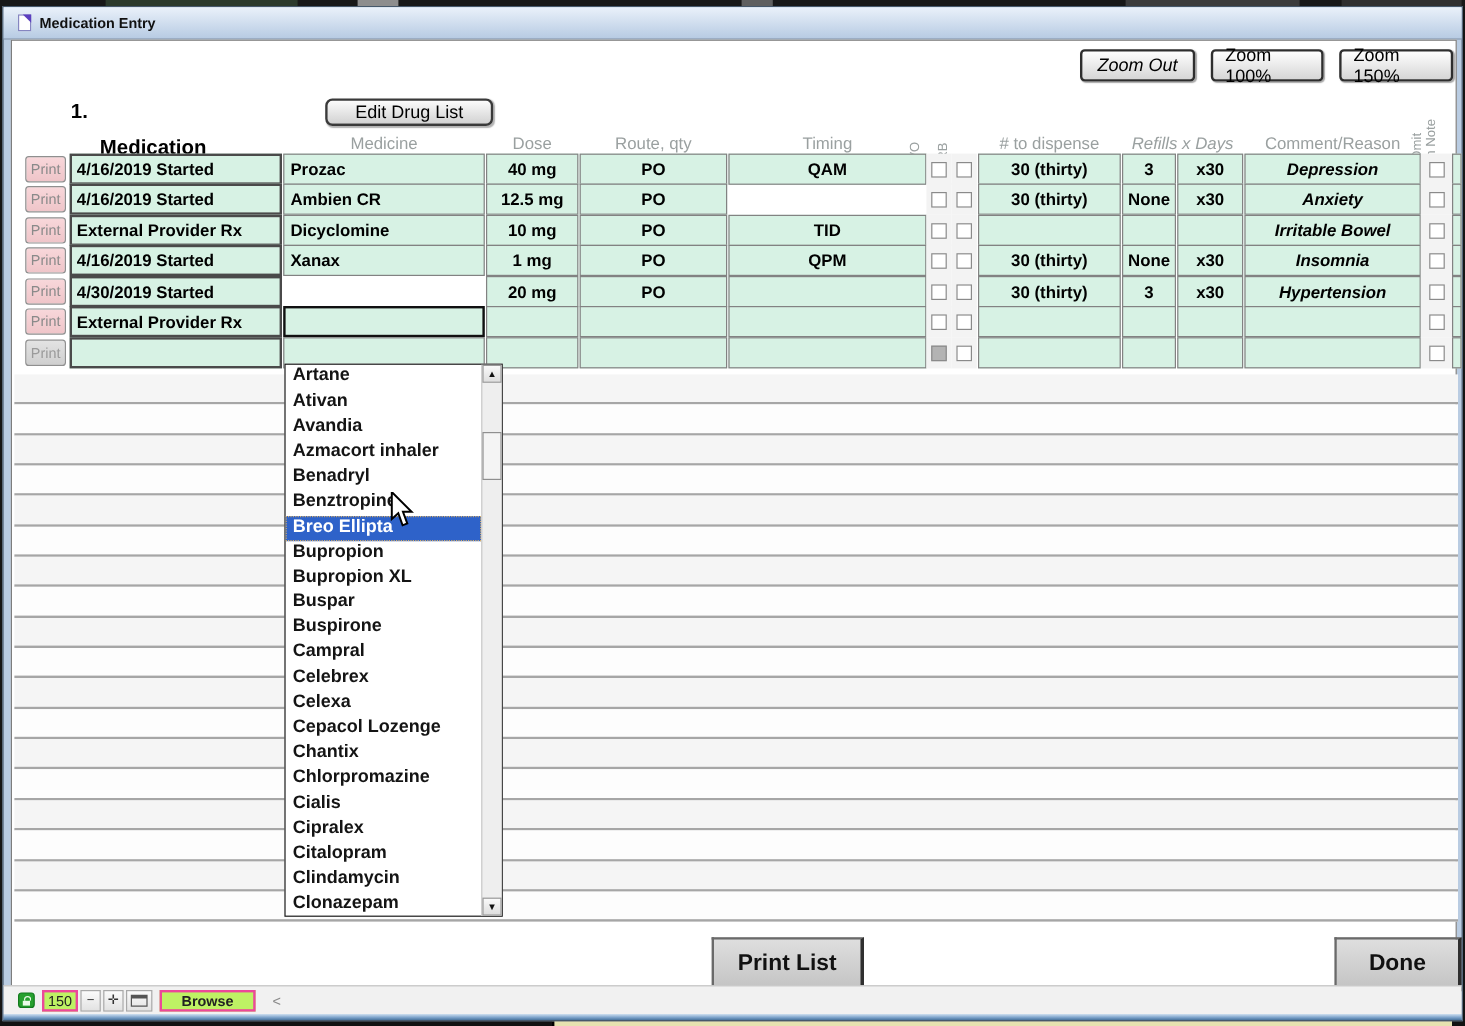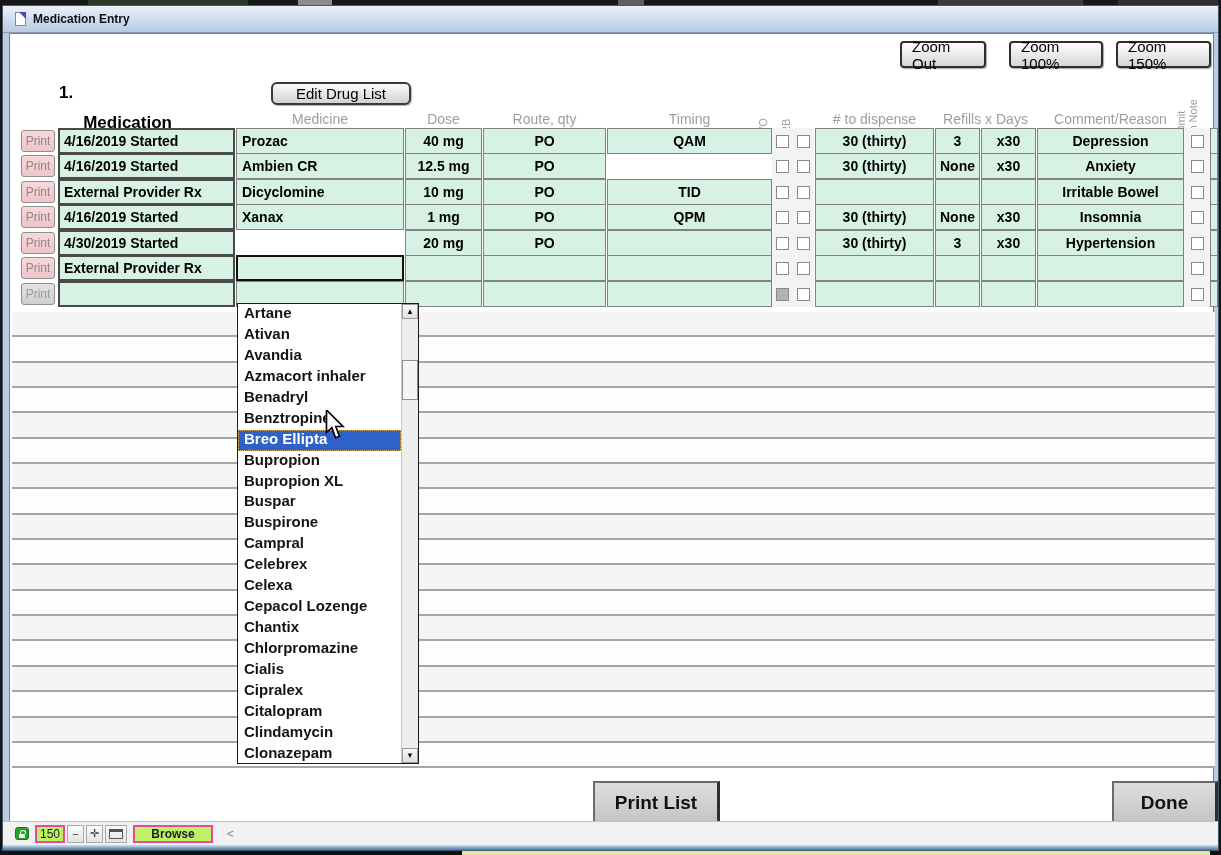--- a/index.html
+++ b/index.html
@@ -28,21 +28,21 @@
             border-width:0 7px 7px 0;border-color:transparent #5b3fbf transparent transparent;}
   .titlebar-text{font-size:12px;font-weight:600;color:#111;}
 
   .main{position:absolute;left:6px;top:27px;width:1205px;height:790px;background:#fff;border:1px solid #7d7d7d;}
 
   
   .zoom-btn{position:absolute;height:27px;background:linear-gradient(#fefefe,#d6d6d6);
             border:2px solid #2e2e2e;border-radius:4px;font:15px "Liberation Sans",sans-serif;
             color:#000;display:flex;align-items:center;justify-content:center;padding:0 10px;
             box-shadow:1px 1px 1px rgba(0,0,0,.35);}
-  #zoomOut{left:897px;top:35px;width:86px;}
+  #zoomOut{left:897px;top:35px;width:96px;font-style:italic;}
   #zoom100{left:1006px;top:35px;width:94px;}
   #zoom150{left:1113px;top:35px;width:95px;}
 
   
   .section-title{position:absolute;left:56px;top:77px;display:flex;font:bold 17px "Liberation Sans",sans-serif;color:#000;}
   .section-title .num{margin-right:10px;}
   .section-title .lines{display:flex;flex-direction:column;align-items:flex-start;line-height:21px;margin-top:29px;}
 
   .edit-drug-btn{position:absolute;left:268px;top:76px;width:140px;height:23px;
             background:linear-gradient(#fbfbfb,#d2d2d2);border:2px solid #3a3a3a;border-radius:6px;
@@ -61,21 +61,21 @@
         justify-content:center;white-space:nowrap;overflow:hidden;}
   .c-dir{left:55px;width:177px;border:2px solid #4a4a4a;justify-content:flex-start;padding-left:4px;}
   .c-med{left:233px;width:168px;justify-content:flex-start;padding-left:5px;}
   .c-med.focused{border:2px solid #111;}
   .c-dose{left:402px;width:77px;}
   .c-route{left:480px;width:123px;}
   .c-timing{left:604px;width:165px;}
   .c-disp{left:812px;width:119px;}
   .c-ref{left:932px;width:45px;}
   .c-days{left:978px;width:55px;}
-  .c-comment{left:1034px;width:147px;}
+  .c-comment{left:1034px;width:147px;font-style:italic;}
   .c-sliver{left:1207px;width:8px;}
   .cbcell{background:#f3f3f3;border:none;}
   .c-vo{left:769px;width:21px;}
   .c-rb{left:790px;width:21px;}
   .c-omit{left:1181px;width:26px;}
   .cb{width:13px;height:13px;background:#fff;border:1px solid #8a8a8a;}
   .cb.disabled{background:#b3b3b3;}
   .printbtn{position:absolute;left:18px;top:2px;width:34px;height:22px;border-radius:3px;
         background:linear-gradient(var(--print-pink-top),var(--print-pink-bot));
         border:1px solid #8f8f8f;color:#8a8a8a;font:12px "Liberation Sans",sans-serif;
@@ -167,21 +167,21 @@
 
   <div class="edit-drug-btn">Edit Drug List</div>
 
   <div class="colhead" style="left:233px;width:168px;">Medicine</div>
   <div class="colhead" style="left:402px;width:77px;">Dose</div>
   <div class="colhead" style="left:480px;width:123px;">Route, qty</div>
   <div class="colhead" style="left:604px;width:165px;">Timing</div>
   <div class="rot" style="left:766px;top:116px;">VO</div>
   <div class="rot" style="left:789px;top:116px;">RB</div>
   <div class="colhead" style="left:812px;width:119px;"># to dispense</div>
-  <div class="colhead" style="left:932px;width:101px;">Refills x Days</div>
+  <div class="colhead" style="left:932px;width:101px;font-style:italic;">Refills x Days</div>
   <div class="colhead" style="left:1034px;width:147px;">Comment/Reason</div>
   <div class="rot" style="left:1184px;top:116px;">Omit</div>
   <div class="rot" style="left:1196px;top:116px;">in Note</div>
 
   <div class="trow" style="top:122px;">
     <button class="printbtn">Print</button>
     <div class="cell c-dir">4/16/2019 Started</div>
     <div class="cell c-med">Prozac</div>
     <div class="cell c-dose">40 mg</div>
     <div class="cell c-route">PO</div>

